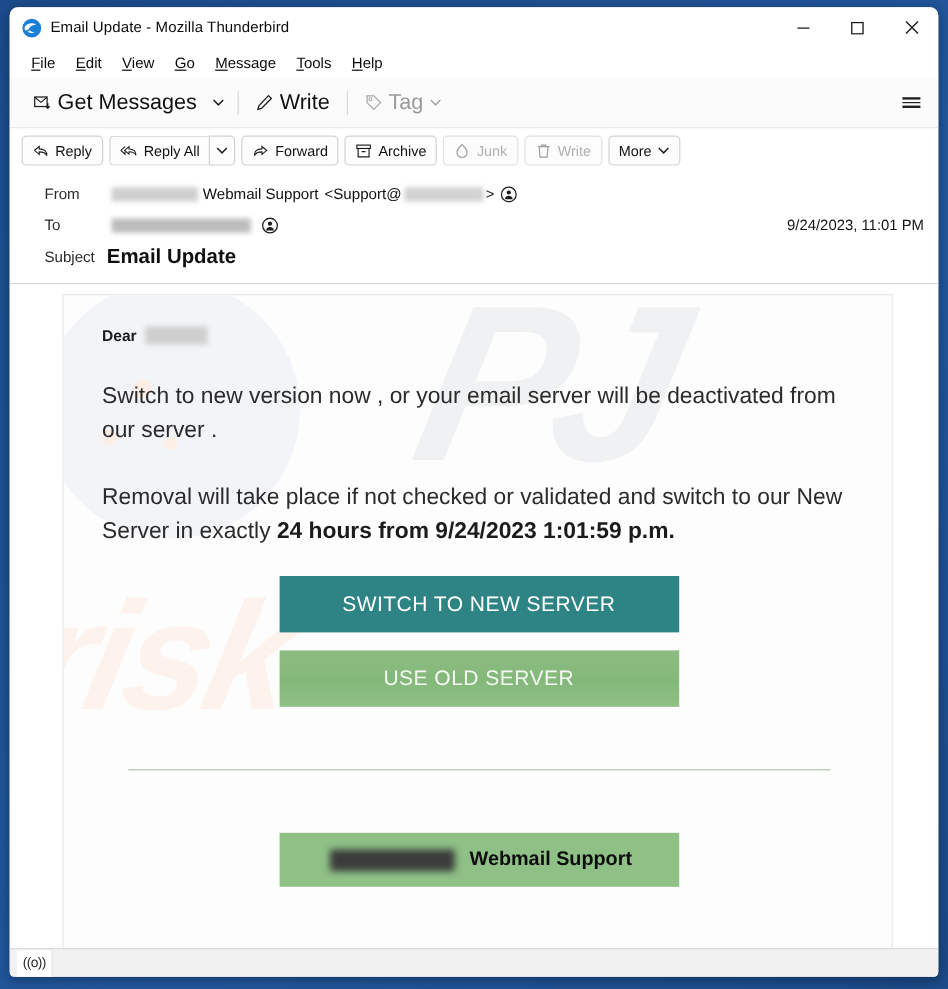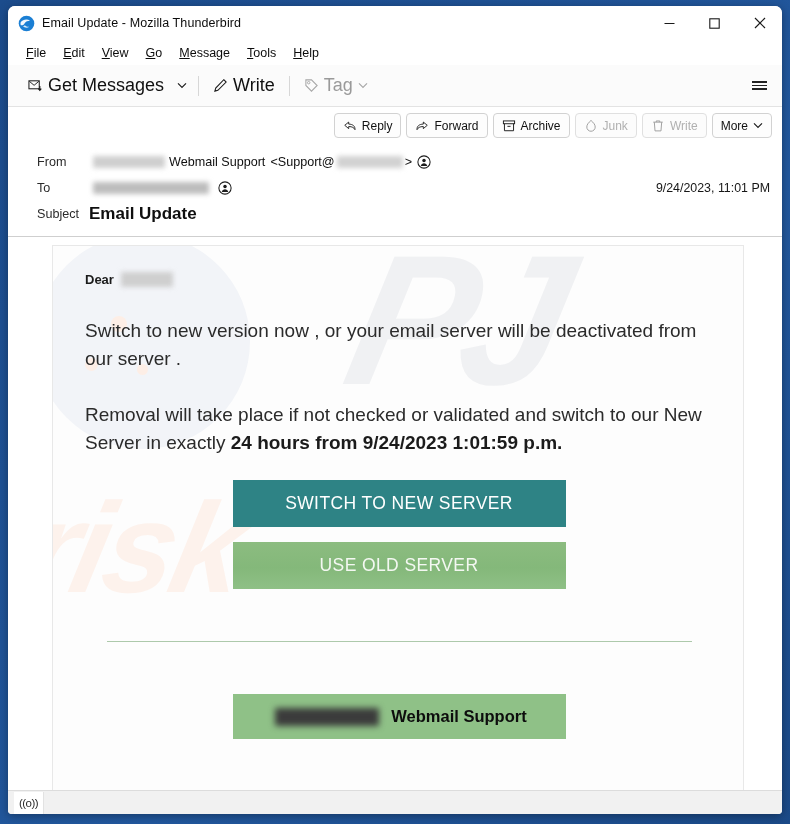--- a/index.html
+++ b/index.html
@@ -80,21 +80,21 @@
   }
   .tbtn.dim { color: #9a9a9a; }
   .tb-sep { width: 1px; height: 20px; background: #d7d7d7; margin: 0 6px; }
   .chev { width: 20px; height: 28px; display: flex; align-items: center; justify-content: center; }
   .hamburger { margin-left: auto; width: 30px; height: 28px; display: flex; align-items: center; justify-content: center; }
   .hamburger span { display:block; width: 15px; height: 1.6px; background: #222; margin: 2.1px 0; }
 
   
   .msgbar {
     height: 37px; min-height: 37px;
-    display: flex; align-items: center; justify-content: flex-end;
+    display: flex; align-items: center; 
     background: #ffffff;
     padding: 0 10px;
     gap: 5px;
   }
   .mbtn {
     display: flex; align-items: center; gap: 5px;
     height: 25px; padding: 0 8px;
     border: 1px solid #d2d2d2; border-radius: 4px;
     background: #fdfdfd;
     font-size: 12px; color: #111;
@@ -324,20 +324,34 @@
       </div>
     </div>
   </div>
 
   <div class="msgbar">
     <div class="mbtn">
       <svg width="14" height="14" viewBox="0 0 16 16">
         <path d="M6.5 3.5 L2 7.2 L6.5 11 V8.6 c4 0 6.2 1.4 7.2 3.6 .2-4.2-2.4-6.2-7.2-6.4 Z" fill="none" stroke="#1d1d1d" stroke-width="1.05"></path>
       </svg>
       <span>Reply</span>
+    </div>
+    <div class="mgroup">
+      <div class="mbtn split-left">
+        <svg width="15" height="14" viewBox="0 0 18 16">
+          <path d="M5 3.5 L1 7.2 L5 11 V8.6" fill="none" stroke="#1d1d1d" stroke-width="1.05"></path>
+          <path d="M9 3.5 L4.6 7.2 L9 11 V8.6 c4 0 6 1.4 7 3.6 .2-4.2-2.3-6.2-7-6.4 Z" fill="none" stroke="#1d1d1d" stroke-width="1.05"></path>
+        </svg>
+        <span>Reply All</span>
+      </div>
+      <div class="mbtn split-right">
+        <svg width="10" height="7" viewBox="0 0 10 7">
+              <path d="M1 1.4 L5 5.4 L9 1.4" fill="none" stroke="#1d1d1d" stroke-width="1.2"></path>
+            </svg>
+      </div>
     </div>
     <div class="mbtn">
       <svg width="14" height="14" viewBox="0 0 16 16">
         <path d="M9.5 3.5 L14 7.2 L9.5 11 V8.6 c-4 0-6.2 1.4-7.2 3.6 -.2-4.2 2.4-6.2 7.2-6.4 Z" fill="none" stroke="#1d1d1d" stroke-width="1.05"></path>
       </svg>
       <span>Forward</span>
     </div>
     <div class="mbtn">
       <svg width="14" height="14" viewBox="0 0 16 16">
         <rect x="1.6" y="2.2" width="12.8" height="3.2" fill="none" stroke="#1d1d1d" stroke-width="1.1"></rect>

